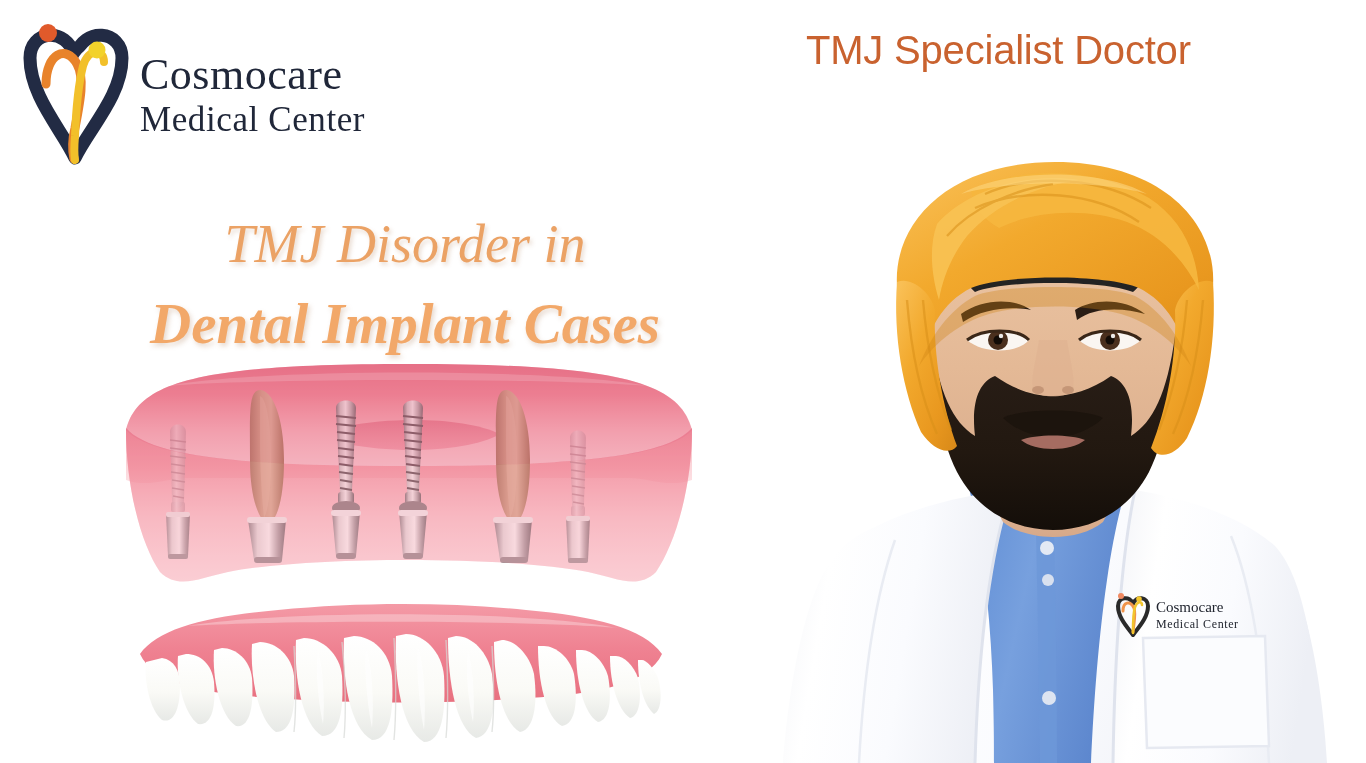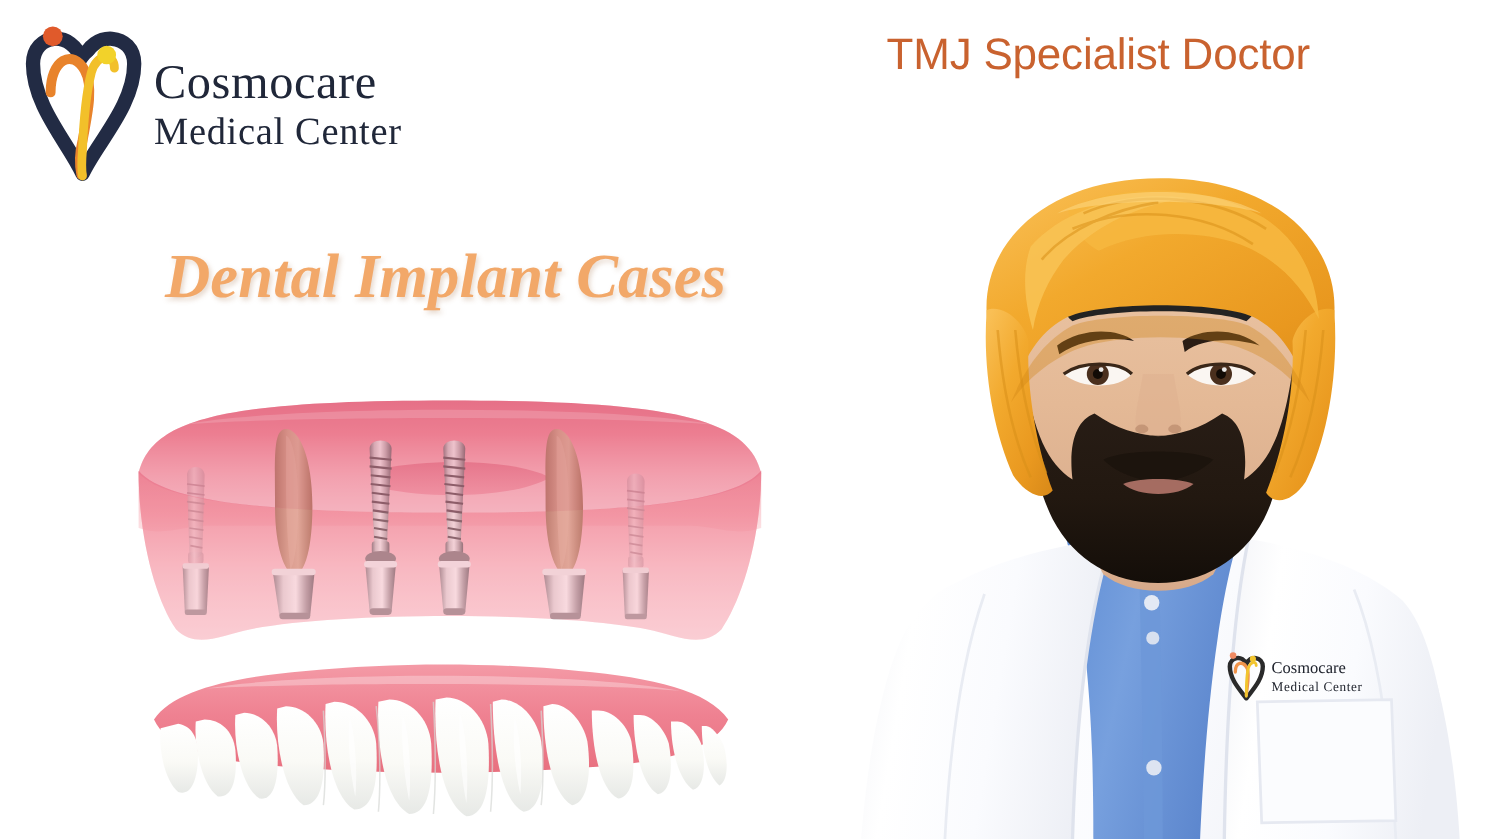--- a/index.html
+++ b/index.html
@@ -47,21 +47,21 @@
     font-size:54px; line-height:1.08;
     color:#EBA265;
     text-shadow:2px 3px 4px rgba(170,120,80,.25);
   }
   .title-l2 {
     font-family:"Liberation Serif", serif;
     font-style:italic; font-weight:bold;
     font-size:57px; line-height:1.1;
     color:#F2A869;
     text-shadow:2px 3px 5px rgba(170,120,80,.28);
-    margin-top:6px;
+    margin-top:20px;
   }
 
   
   .dental-upper { position:absolute; left:108px; top:360px; width:600px; height:235px; }
   .dental-lower { position:absolute; left:128px; top:598px; width:545px; height:165px; }
 
   
   .doctor { position:absolute; left:735px; top:150px; width:640px; height:613px; }
 
   .layer { position:absolute; inset:0; width:100%; height:100%; display:block; }
@@ -90,20 +90,21 @@
     </svg>
     <div class="brand-words">
       <span class="brand-line1">Cosmocare</span>
       <span class="brand-line2">Medical Center</span>
     </div>
   </div>
 
   <div class="headline">TMJ Specialist Doctor</div>
 
   <div class="title-block">
+    <div class="title-l1">TMJ Disorder in</div>
     <div class="title-l2">Dental Implant Cases</div>
   </div>
 
   <div class="dental-upper">
     <svg class="layer" viewBox="0 0 600 235" preserveAspectRatio="none">
       <defs>
         <linearGradient id="gumTop" x1="0" y1="0" x2="0" y2="1">
           <stop offset="0%" stop-color="#E4697F"></stop>
           <stop offset="26%" stop-color="#EE8090"></stop>
           <stop offset="58%" stop-color="#F6A6B0" stop-opacity=".82"></stop>

